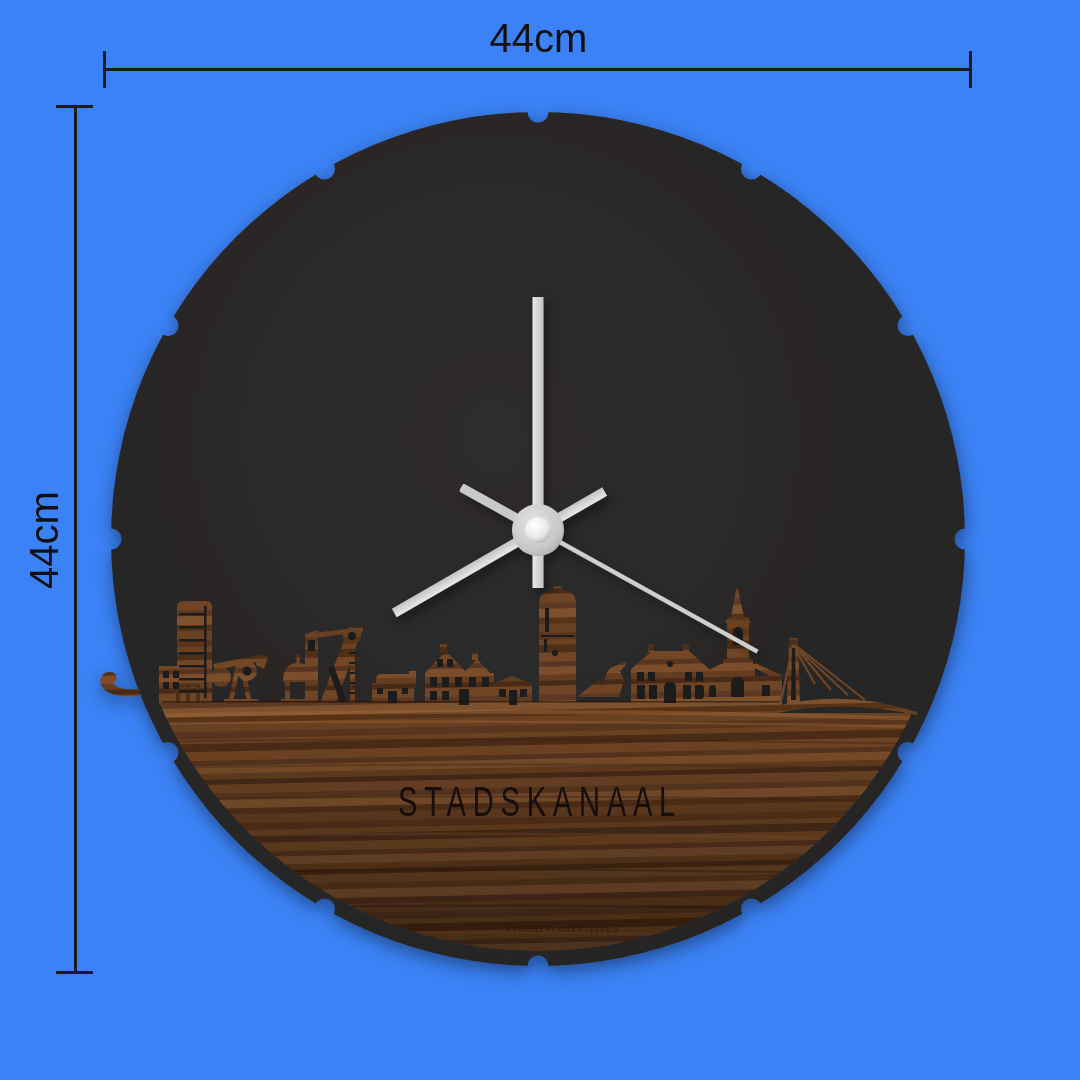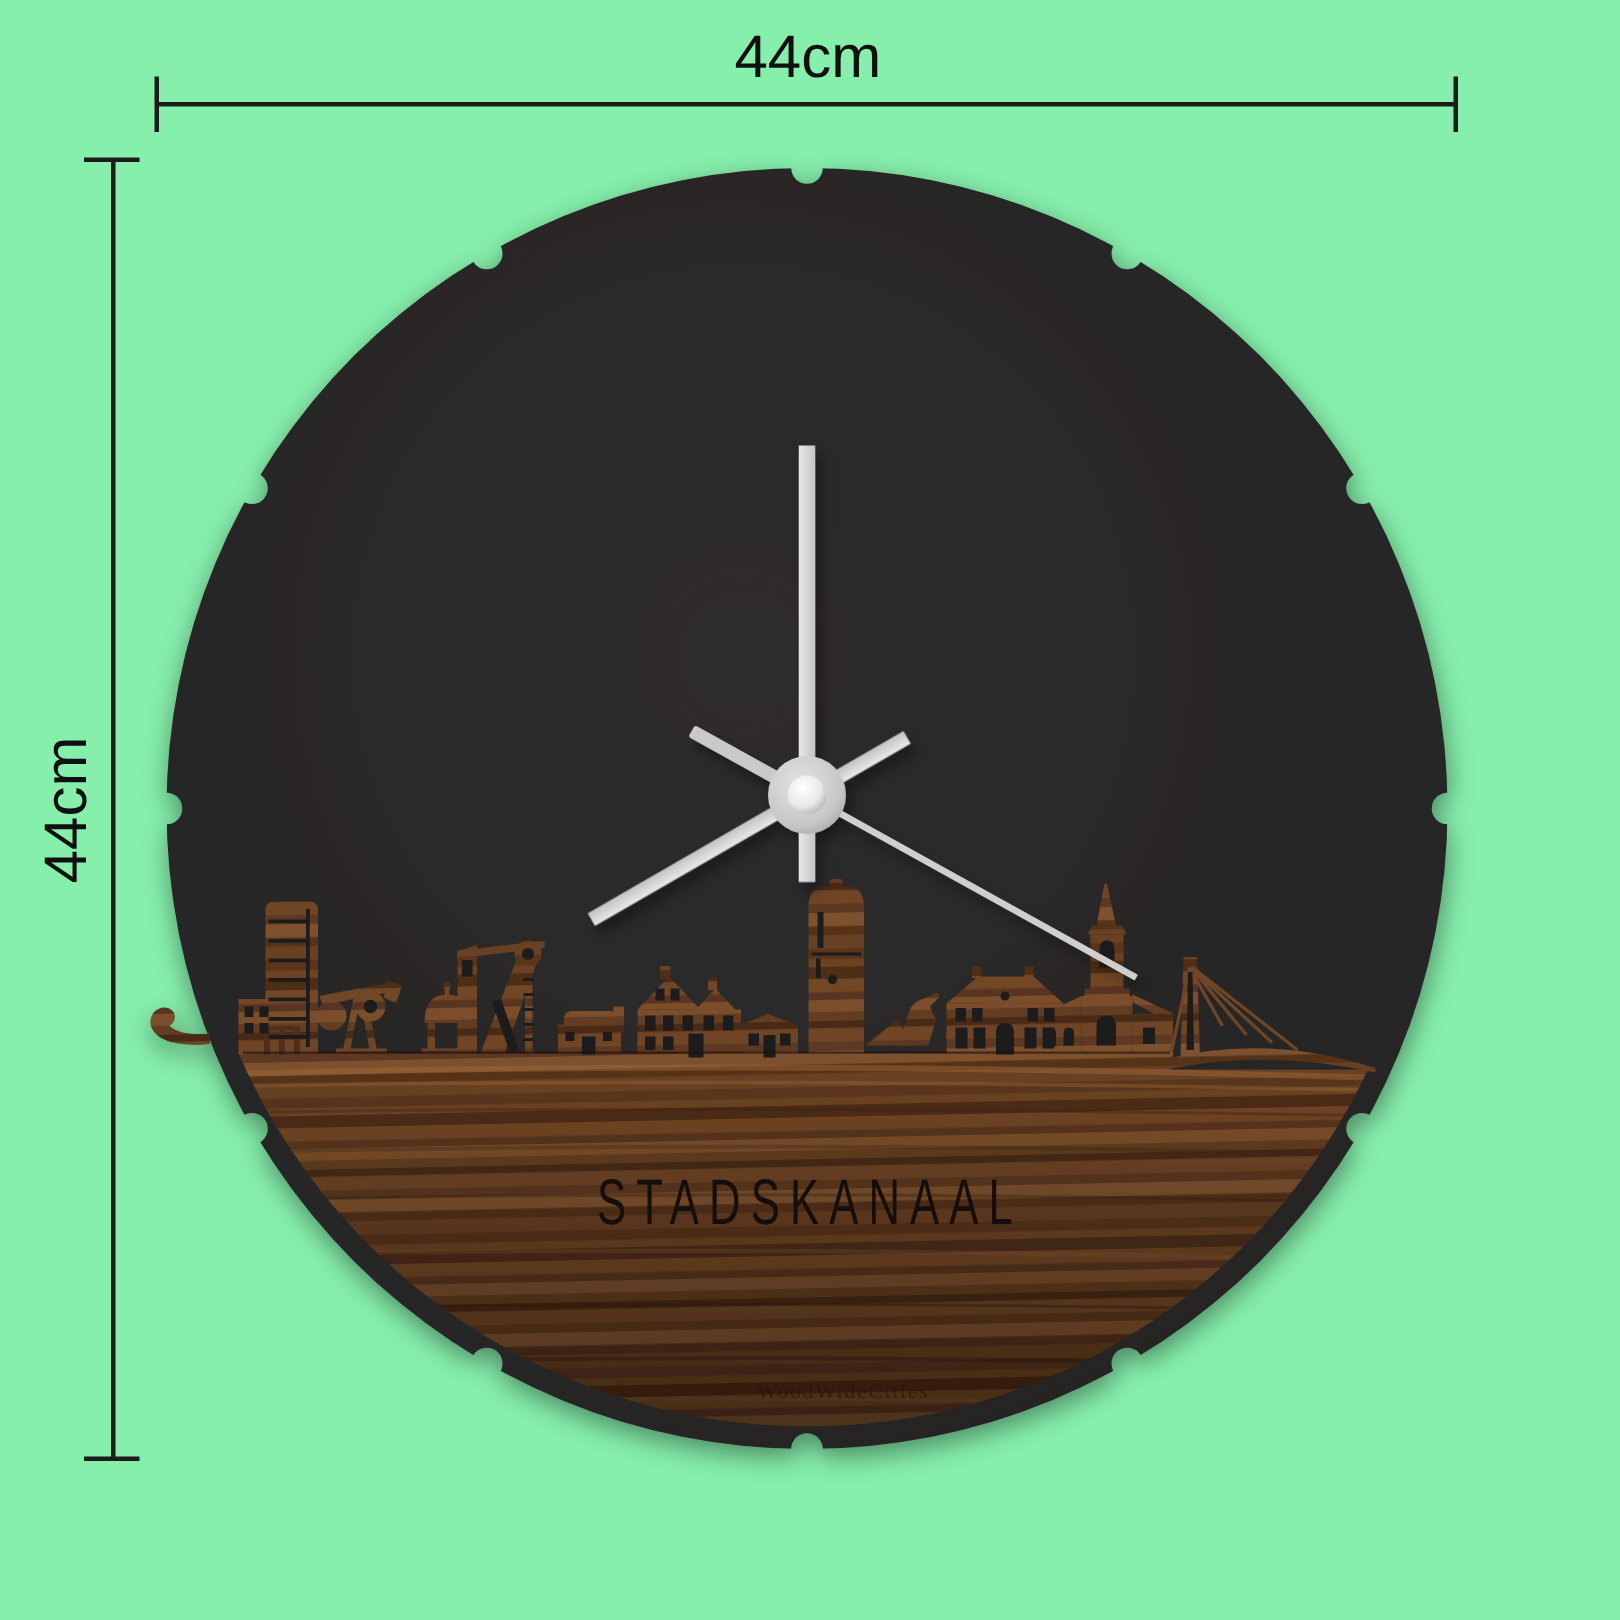--- a/index.html
+++ b/index.html
@@ -1,17 +1,17 @@
 <!DOCTYPE html>
 <html><head>
 <meta charset="utf-8">
 <style>
   html,body{margin:0;padding:0;background:#ffffff;}
   .stage{
-    position:relative;width:1080px;height:1080px;background:#86efac;overflow:hidden;
+    position:relative;width:1080px;height:1080px;background:#3b82f6;overflow:hidden;
     font-family:"Liberation Sans",sans-serif;
   }
   .dim-label{position:absolute;color:#101010;font-size:40px;line-height:1;}
   .dim-label-top{left:105px;width:867px;top:18px;text-align:center;}
   .dim-label-left{left:-22px;top:515px;width:132px;height:50px;text-align:center;line-height:50px;transform:rotate(-90deg);}
   .dim-h-line{position:absolute;left:105px;top:68px;width:867px;height:3px;background:#1c1c1c;}
   .dim-h-tick{position:absolute;top:51px;width:3px;height:37px;background:#1c1c1c;}
   .dim-h-tick.l{left:103px;} .dim-h-tick.r{left:969px;}
   .dim-v-line{position:absolute;left:74px;top:107px;width:3px;height:866px;background:#1c1c1c;}
   .dim-v-tick{position:absolute;left:56px;width:37px;height:3px;background:#1c1c1c;}

